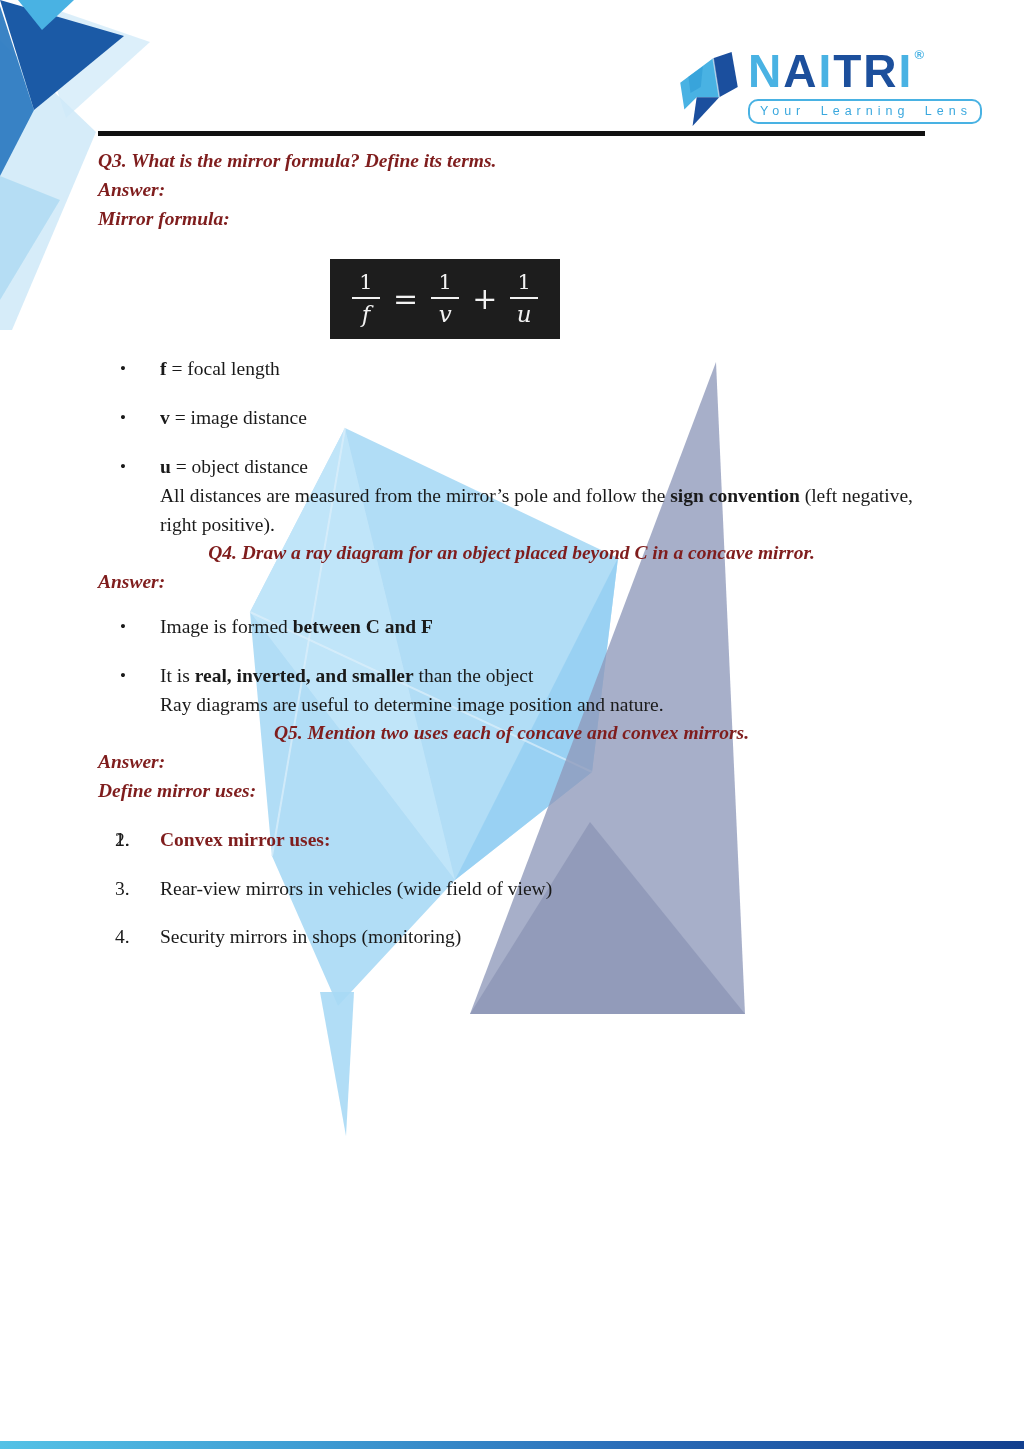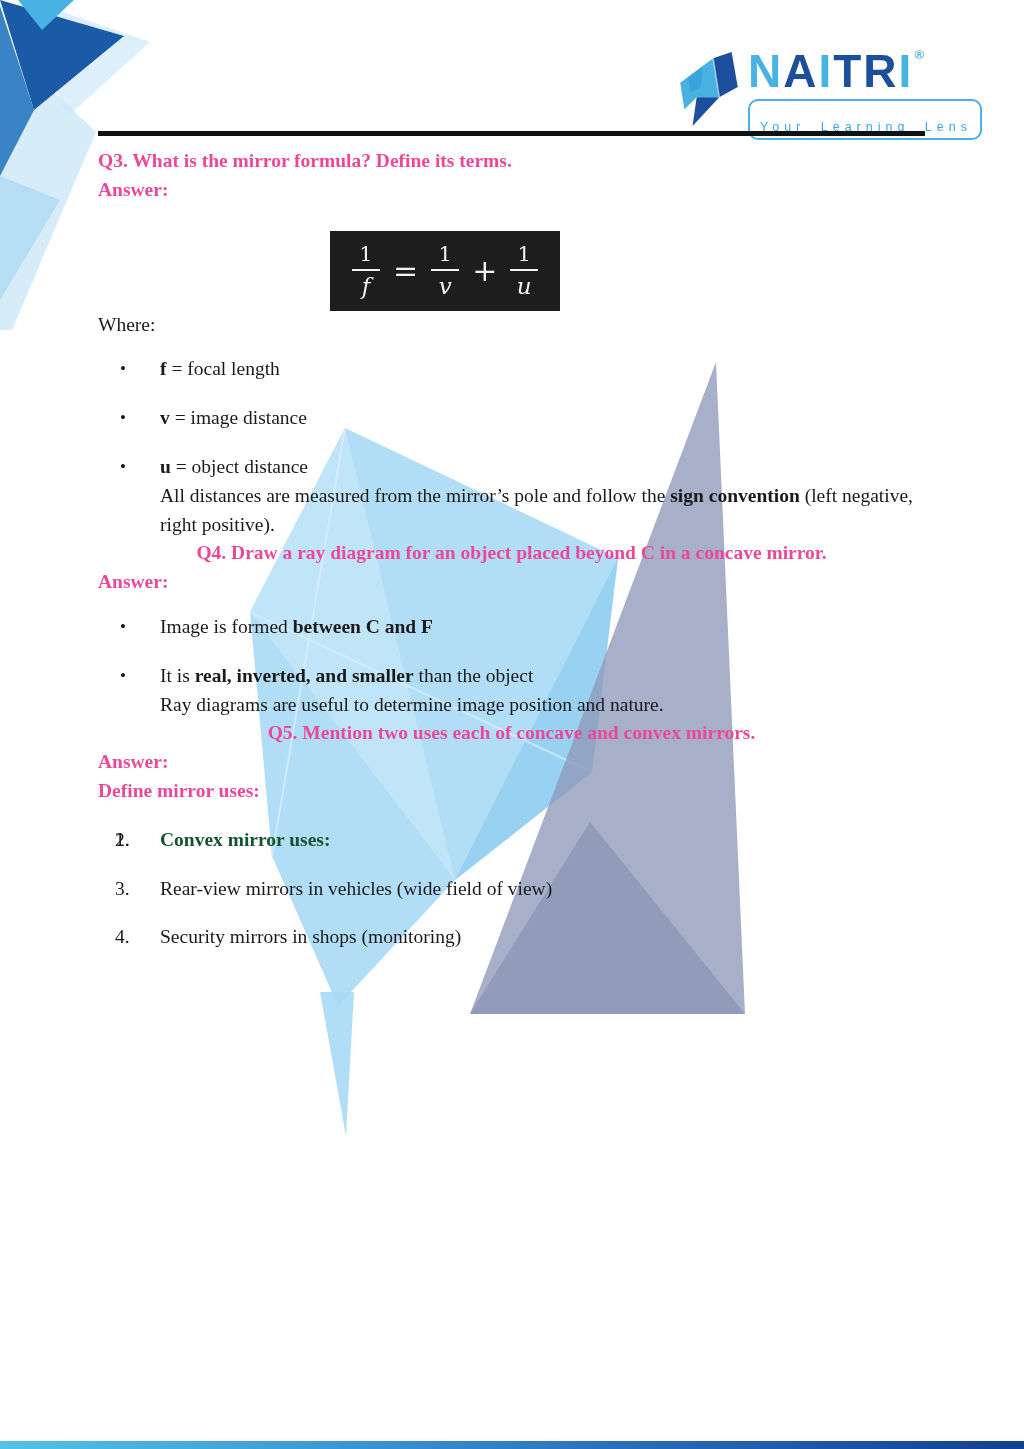--- a/index.html
+++ b/index.html
@@ -15,50 +15,50 @@
 
   
   .logo{position:absolute;top:48px;left:678px;display:flex;align-items:flex-start;}
   .logo-icon{width:62px;height:76px;margin-top:4px;}
   .logo-text{margin-left:8px;}
   .wordmark{display:flex;align-items:flex-start;font-family:"Liberation Sans",sans-serif;
             font-weight:bold;font-size:46px;line-height:1;letter-spacing:2px;}
   .reg{font-size:13px;font-weight:bold;margin-top:0;margin-left:1px;color:#49b2e3;}
   .tagline{margin-top:5px;border:2px solid #49b2e3;border-radius:10px;color:#3aa8de;
            font-family:"Liberation Sans",sans-serif;font-size:12.5px;letter-spacing:5px;
-           word-spacing:7px;padding:19px 8px 4px 10px;text-align:center;white-space:nowrap;}
+           word-spacing:7px;padding:3px 8px 4px 10px;text-align:center;white-space:nowrap;}
 
   .rule{position:absolute;left:98px;top:131px;width:827px;height:5px;background:#111111;}
 
   
   .content{position:absolute;left:98px;top:147px;width:827px;font-size:19.5px;line-height:28.8px;}
   .content p{margin:0;}
   .bold{font-weight:bold;}
-  .heading{font-weight:bold;color:#ec4899;}
+  .heading{font-weight:bold;color:#7f1d1d;font-style:italic;}
   .gap-top{margin-top:20px;text-align:center;}
 
   
   .formula-wrap{margin:26px 0 0 232px;}
   .formula{display:inline-flex;align-items:center;background:#1d1d1d;color:#f2f2f2;
            padding:13px 22px;font-family:"DejaVu Serif",serif;}
   .fraction{display:inline-flex;flex-direction:column;align-items:center;line-height:1;}
   .fr-num{font-size:21px;padding:0 6px 4px 6px;}
   .fr-den{border-top:2.5px solid #f2f2f2;padding:4px 6px 0 6px;font-style:italic;font-size:23px;min-width:16px;text-align:center;}
   .op{font-size:30px;margin:0 13px;line-height:1;}
 
   .where{margin-top:18px;}
 
   
   ul.blist,ol.nlist{list-style:none;margin:16px 0 0 0;padding:0;}
   ul.blist li,ol.nlist li{position:relative;padding-left:62px;margin-bottom:20px;}
   ul.blist li:last-child,ol.nlist li:last-child{margin-bottom:0;}
   .marker{position:absolute;left:22px;top:0;font-size:17px;}
   .num{position:absolute;left:17px;top:0;}
   .q5-list{margin-top:22px;}
-  .subheading{font-weight:bold;color:#14532d;}
+  .subheading{font-weight:bold;color:#7f1d1d;}
 </style>
 </head>
 <body>
 
 <div class="page">
 
   <svg class="corner" width="160" height="340" viewBox="0 0 160 340">
     <polygon points="28,0 150,42 66,118" fill="#bfe2f5" opacity="0.55"></polygon>
     <polygon points="0,40 96,132 12,330 0,330" fill="#cfe9f8" opacity="0.85"></polygon>
     <polygon points="0,176 60,200 0,300" fill="#9fd4f0" opacity="0.6"></polygon>
@@ -100,41 +100,41 @@
     </div>
   </div>
 
   <div class="rule"></div>
 
   <div class="content">
 
     <section>
       <p class="heading">Q3. What is the mirror formula? Define its terms.</p>
       <p class="heading">Answer:</p>
+      <p class="heading">Mirror formula:</p>
 
       <div class="formula-wrap">
         <div class="formula">
           <span class="fraction">
             <span class="fr-num">1</span>
             <span class="fr-den">f</span>
           </span>
           <span class="op">=</span>
           <span class="fraction">
             <span class="fr-num">1</span>
             <span class="fr-den">v</span>
           </span>
           <span class="op">+</span>
           <span class="fraction">
             <span class="fr-num">1</span>
             <span class="fr-den">u</span>
           </span>
         </div>
       </div>
 
-      <p class="where">Where:</p>
 
       <ul class="blist">
         <li>
           <span class="marker">•</span>
           <span class="bold">f</span><span> = focal length</span>
         </li>
         <li>
           <span class="marker">•</span>
           <span class="bold">v</span><span> = image distance</span>
         </li>

